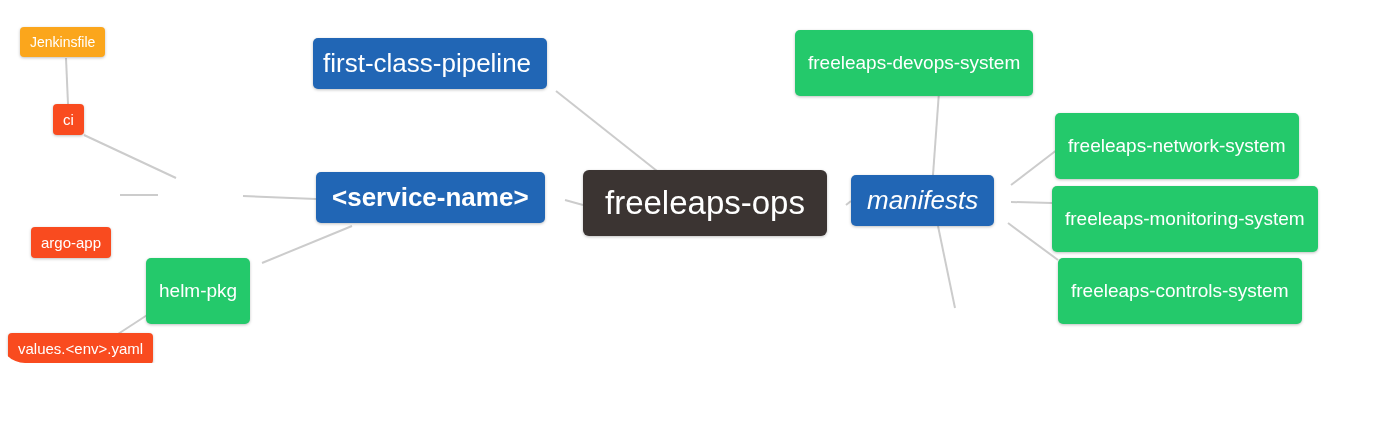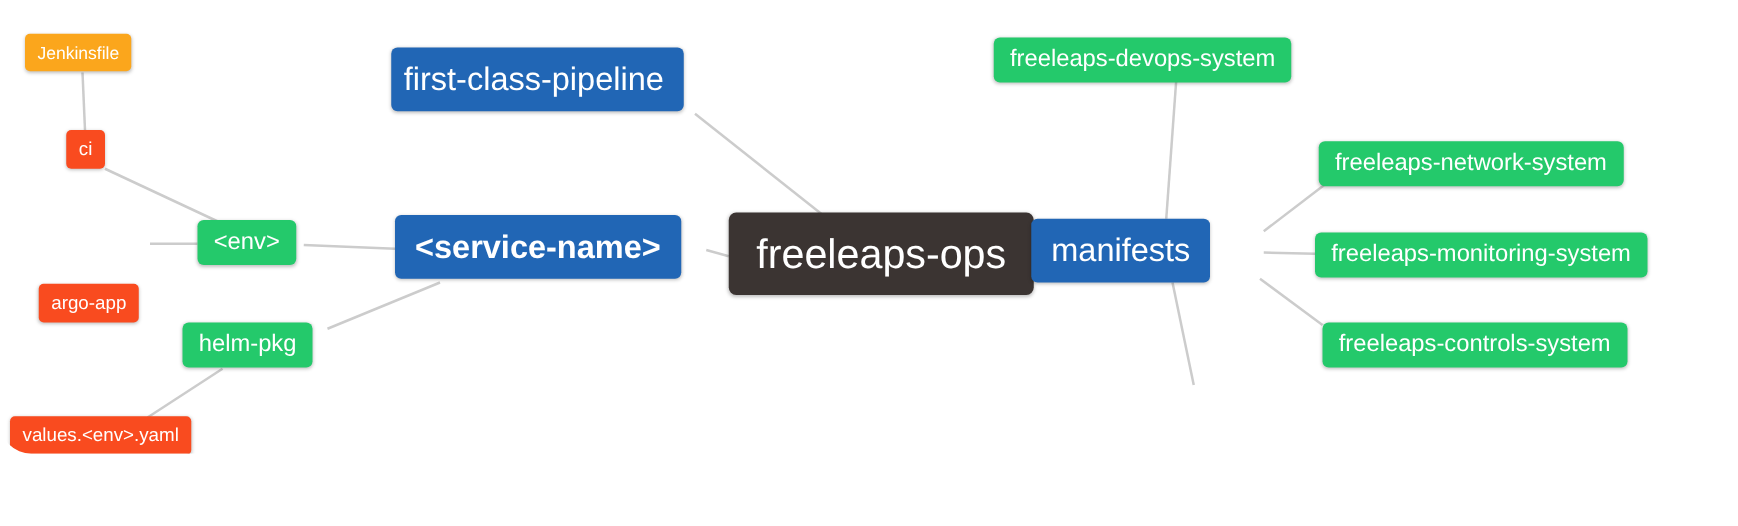--- a/index.html
+++ b/index.html
@@ -35,35 +35,35 @@
     justify-content: center;
     color: var(--text, #fff);
     white-space: nowrap;
     border-radius: 5px;
     box-shadow: 0 1px 3px rgba(0,0,0,0.25);
     cursor: pointer;
     box-sizing: border-box;
   }
   .lvl-root { background: var(--root-bg, #3B3432); font-size: 33px; border-radius: 6px; padding: 14px 22px; }
   .lvl-1    { background: var(--level1-bg, #2166B5); font-size: 26px; padding: 10px 16px; }
-  .lvl-2    { background: var(--level2-bg, #24C96B); font-size: 19px; padding: 7px 13px; border-radius: 5px; }
+  .lvl-2    { background: var(--level2-bg, #24C96B); font-size: 19px; padding: 22px 13px; border-radius: 5px; }
   .lvl-3    { background: var(--level3-bg, #F94B1F); font-size: 15px; padding: 7px 10px; border-radius: 4px; }
   .lvl-4    { background: var(--level4-bg, #FBA61C); font-size: 14px; padding: 7px 10px; border-radius: 4px; }
 
   
   .pos-jenkinsfile { left: 20px;  top: 27px;  }
   .pos-ci          { left: 53px;  top: 104px; }
   .pos-argo-app    { left: 31px;  top: 179px; margin-top: 48px; }
   .pos-env         { left: 158px; top: 176px; }
   .pos-helm-pkg    { left: 146px; top: 258px; }
   .pos-values      { left: 8px;   top: 333px; }
   .pos-fcp         { left: 313px; top: 38px; padding-left: 10px;  }
   .pos-service     { left: 316px; top: 172px; font-weight: bold; }
   .pos-ops         { left: 583px; top: 170px; text-align: right; }
-  .pos-manifests   { left: 825px; top: 175px; }
+  .pos-manifests   { left: 851px; top: 175px; font-style: italic; }
   .pos-devops      { left: 795px; top: 30px;  }
   .pos-network     { left: 1055px; top: 113px; }
   .pos-monitoring  { left: 1052px; top: 186px; }
   .pos-controls    { left: 1058px; top: 258px; }
   .pos-storage     { left: 816px;  top: 308px; }
 </style>
 </head>
 <body>
 
 <div class="canvas">
@@ -81,21 +81,20 @@
     <line x1="933" y1="175" x2="941" y2="64"></line>
     <line x1="1011" y1="185" x2="1062" y2="146"></line>
     <line x1="1011" y1="202" x2="1052" y2="203"></line>
     <line x1="1008" y1="223" x2="1058" y2="260"></line>
     <line x1="938" y1="226" x2="955" y2="308"></line>
   </svg>
 
   <div class="node lvl-4 pos-jenkinsfile">Jenkinsfile</div>
   <div class="node lvl-3 pos-ci">ci</div>
   <div class="node lvl-3 pos-argo-app">argo-app</div>
-  <div class="node lvl-2 pos-env">&lt;env&gt;</div>
   <div class="node lvl-2 pos-helm-pkg">helm-pkg</div>
   <div class="node lvl-3 pos-values">values.&lt;env&gt;.yaml</div>
   <div class="node lvl-1 pos-fcp">first-class-pipeline</div>
   <div class="node lvl-1 pos-service">&lt;service-name&gt;</div>
   <div class="node lvl-root pos-ops">freeleaps-ops</div>
   <div class="node lvl-1 pos-manifests">manifests</div>
   <div class="node lvl-2 pos-devops">freeleaps-devops-system</div>
   <div class="node lvl-2 pos-network">freeleaps-network-system</div>
   <div class="node lvl-2 pos-monitoring">freeleaps-monitoring-system</div>
   <div class="node lvl-2 pos-controls">freeleaps-controls-system</div>

